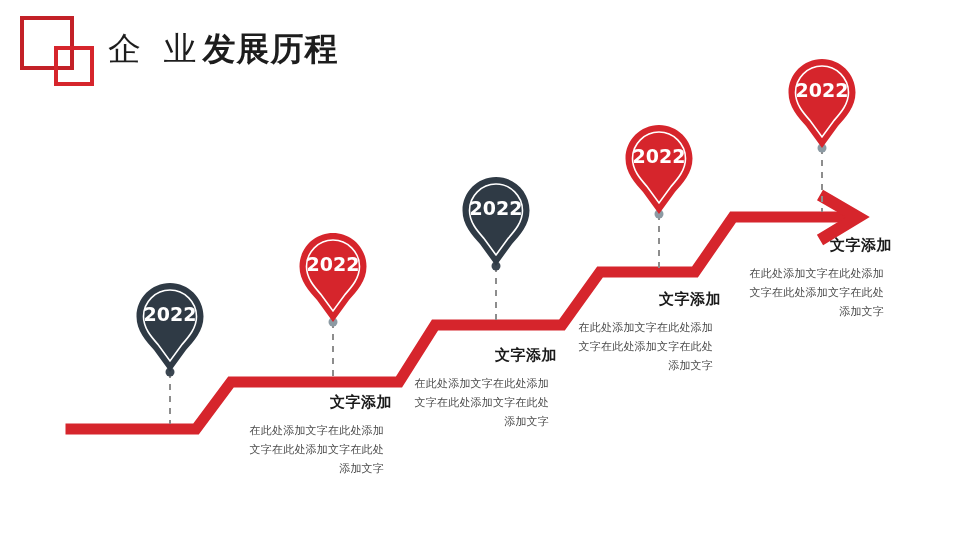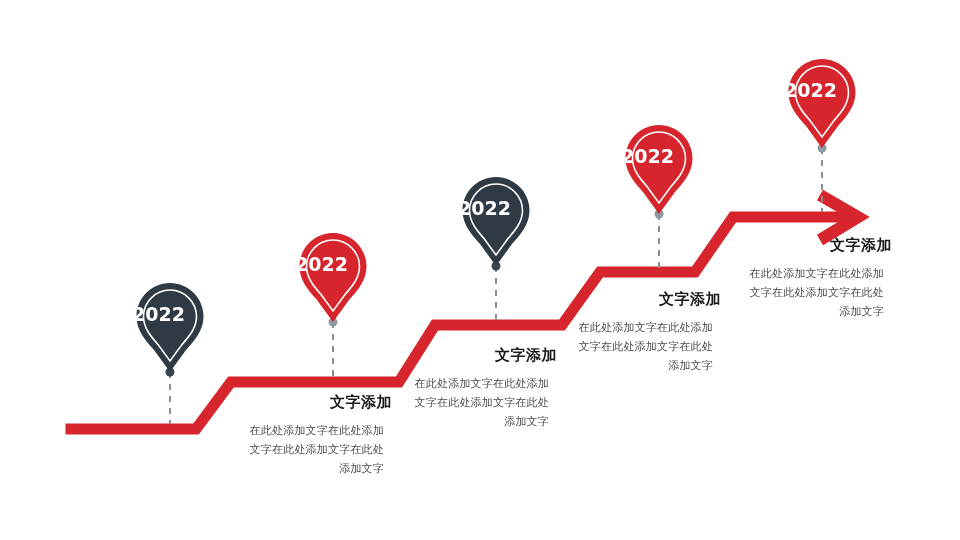--- a/index.html
+++ b/index.html
@@ -94,21 +94,21 @@
   .pin svg {
     position: absolute;
     left: 0;
     top: 0;
   }
   .pin-year {
     position: absolute;
     left: 0;
     top: 24px;
     width: 76px;
-    text-align: left;
+    text-align: center;
     font-size: 19px;
     font-weight: bold;
     color: #ffffff;
     letter-spacing: 0px;
     pointer-events: none;
   }
 
   
   .block {
     position: absolute;
@@ -129,20 +129,32 @@
     line-height: 19px;
     letter-spacing: 0.2px;
     margin: 8px;
   }
 </style>
 </head>
 <body>
 
 <div id="slide">
 
+  <div class="header">
+
+    <div class="logo-mark">
+      <div class="logo-sq logo-sq-big"></div>
+      <div class="logo-sq logo-sq-small"></div>
+    </div>
+
+    <div class="title">
+      <span class="t-light">企 业</span><span class="t-bold">发展历程</span>
+    </div>
+
+  </div>
 
   <div class="timeline">
     <svg width="960" height="540" viewBox="0 0 960 540" xmlns="http://www.w3.org/2000/svg">
 
       <g>
         <path d="M 71 429 L 196 429 L 231 382 L 399 382 L 435 325 L 562 325 L 600 272 L 695 272 L 733 217 L 845 217" fill="none" stroke="#d6252c" stroke-width="11" stroke-linecap="square" stroke-linejoin="miter"></path>
       </g>
 
       <g>
         <path d="M 820 195 L 858 217 L 820 240" fill="none" stroke="#d6252c" stroke-width="12" stroke-linecap="butt" stroke-linejoin="miter"></path>

